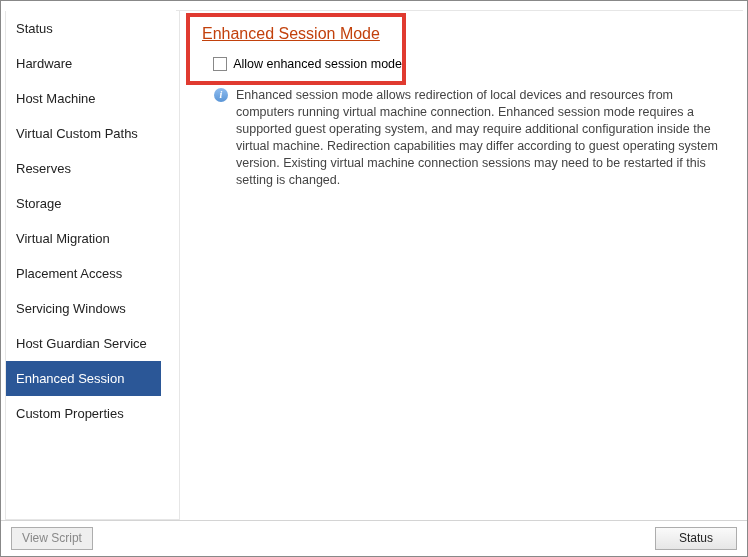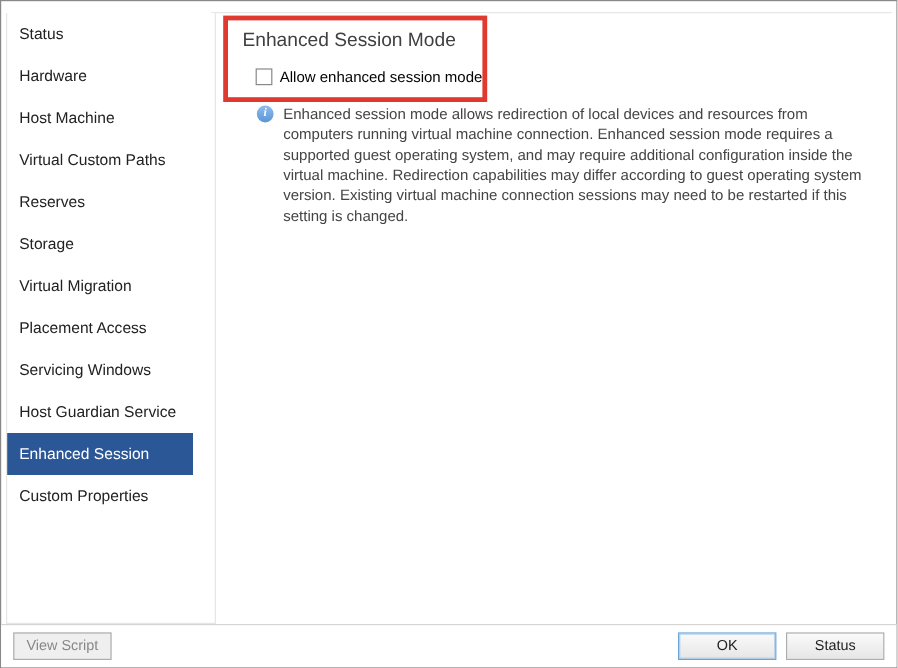--- a/index.html
+++ b/index.html
@@ -82,23 +82,24 @@
     padding: 0 14px 0 6px;
     overflow: hidden;
   }
   .highlight-box {
     border: 4px solid #e03a30;
     padding: 6px 0 10px 12px;
     margin-top: 2px;
     width: 220px;
   }
   .section-title {
-    color: #404040;
+    color: #c2410c;
     font-size: 16px;
     margin: 2px 0 0 0;
+    text-decoration: underline;
   }
   .checkbox-row {
     display: flex;
     align-items: center;
     gap: 6px;
     margin-top: 14px;
     justify-content: flex-end;
   }
   .chk {
     width: 14px; height: 14px;
@@ -198,17 +199,16 @@
         <span class="info-icon">i</span>
         <span>Enhanced session mode allows redirection of local devices and resources from computers running virtual machine connection. Enhanced session mode requires a supported guest operating system, and may require additional configuration inside the virtual machine. Redirection capabilities may differ according to guest operating system version. Existing virtual machine connection sessions may need to be restarted if this setting is changed.</span>
       </div>
     </div>
 
   </div>
 
   <div class="footer">
     <span class="btn disabled">View Script</span>
     <span class="right-buttons">
-      <span class="btn default">OK</span>
       <span class="btn">Status</span>
     </span>
   </div>
 </div>
 
 </body></html>

